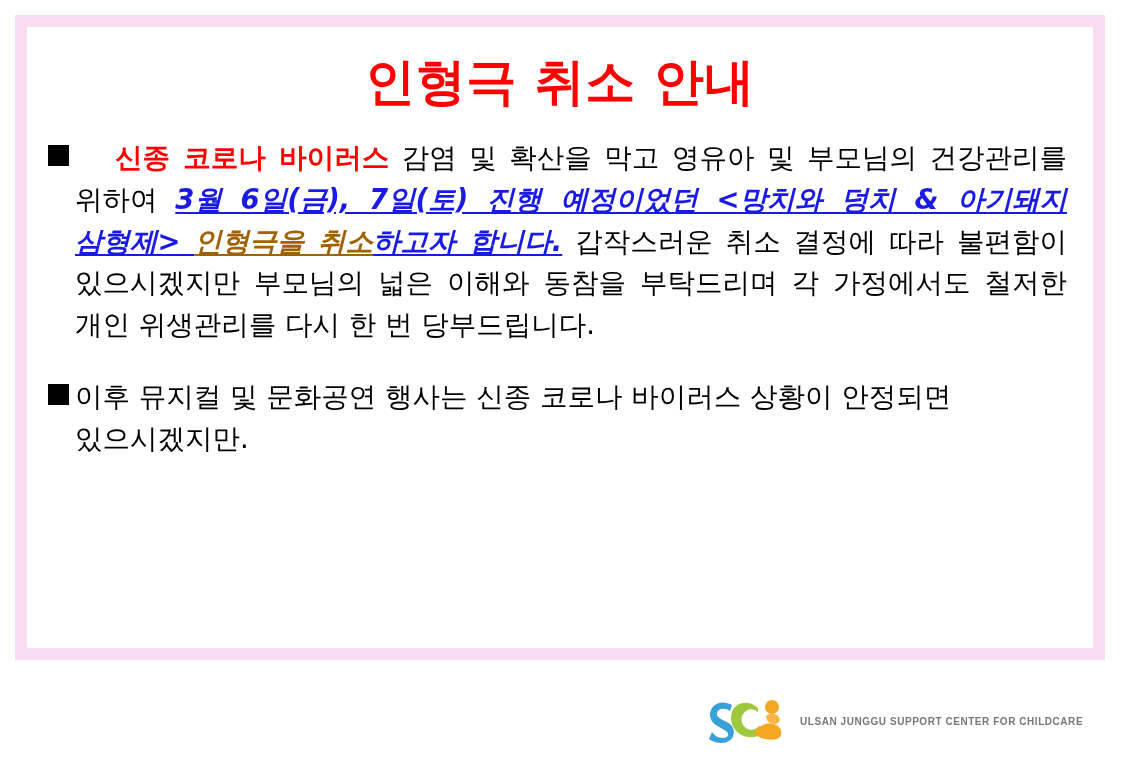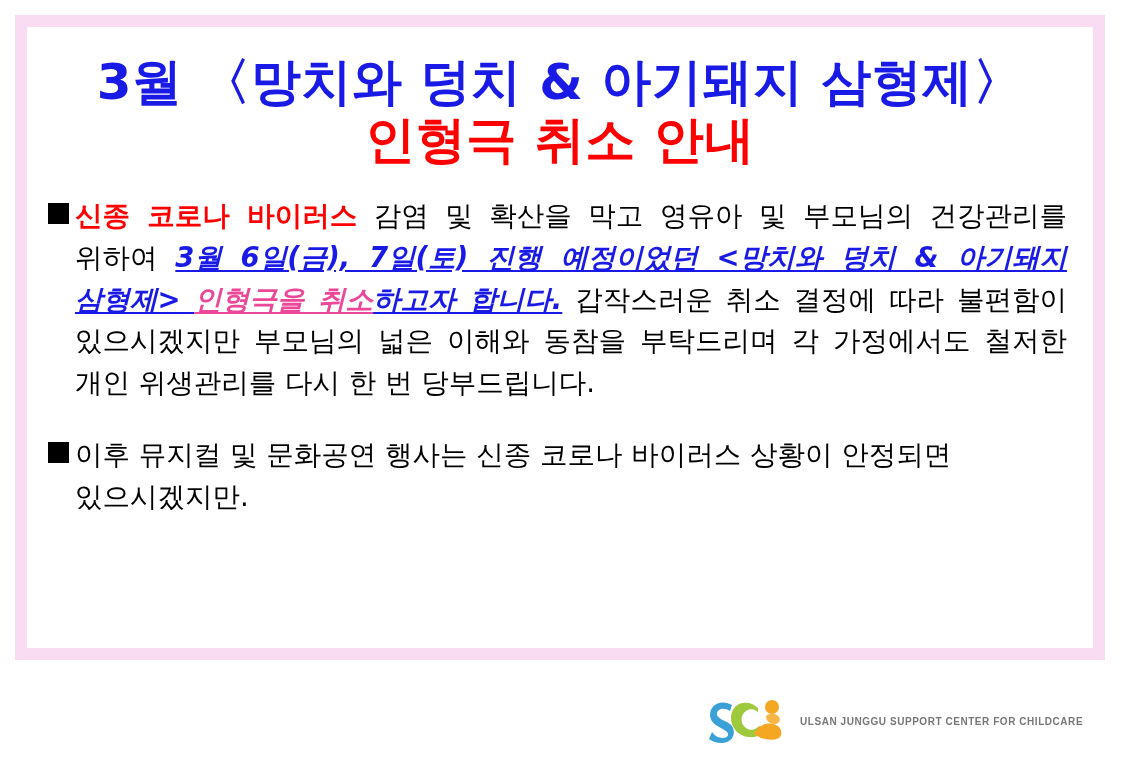--- a/index.html
+++ b/index.html
@@ -82,30 +82,31 @@
     color: #000000;
     text-align: justify;
     text-justify: inter-character;
     word-break: keep-all;
   }
   .para-text.p2 { text-align: left; }
 
   .t-red {
     color: #fe0000;
     font-weight: bold;
+    margin-left: 40px;
   }
   .t-blue-em {
     color: #1a1ae6;
     font-weight: bold;
     font-style: italic;
     text-decoration: underline;
     text-underline-offset: 3px;
   }
   .t-red-em {
-    color: #ec4899;
+    color: #a16207;
     font-weight: bold;
     font-style: italic;
     text-decoration: underline;
     text-underline-offset: 3px;
   }
   .t-black { color: #000000; }
 
   
   .footer-logo {
     position: absolute;
@@ -144,21 +145,20 @@
     white-space: nowrap;
   }
 </style>
 </head>
 <body>
 
 <div class="poster-frame">
   <div class="poster-inner">
 
     <div class="title-block">
-      <div class="title-line title-line-1">3월 〈망치와 덩치 &amp; 아기돼지 삼형제〉</div>
       <div class="title-line title-line-2">인형극 취소 안내</div>
     </div>
 
     <div class="body-block">
 
       <div class="para">
         <div class="bullet">
           <span class="bullet-sq"></span>
         </div>
         <div class="para-text p1">

